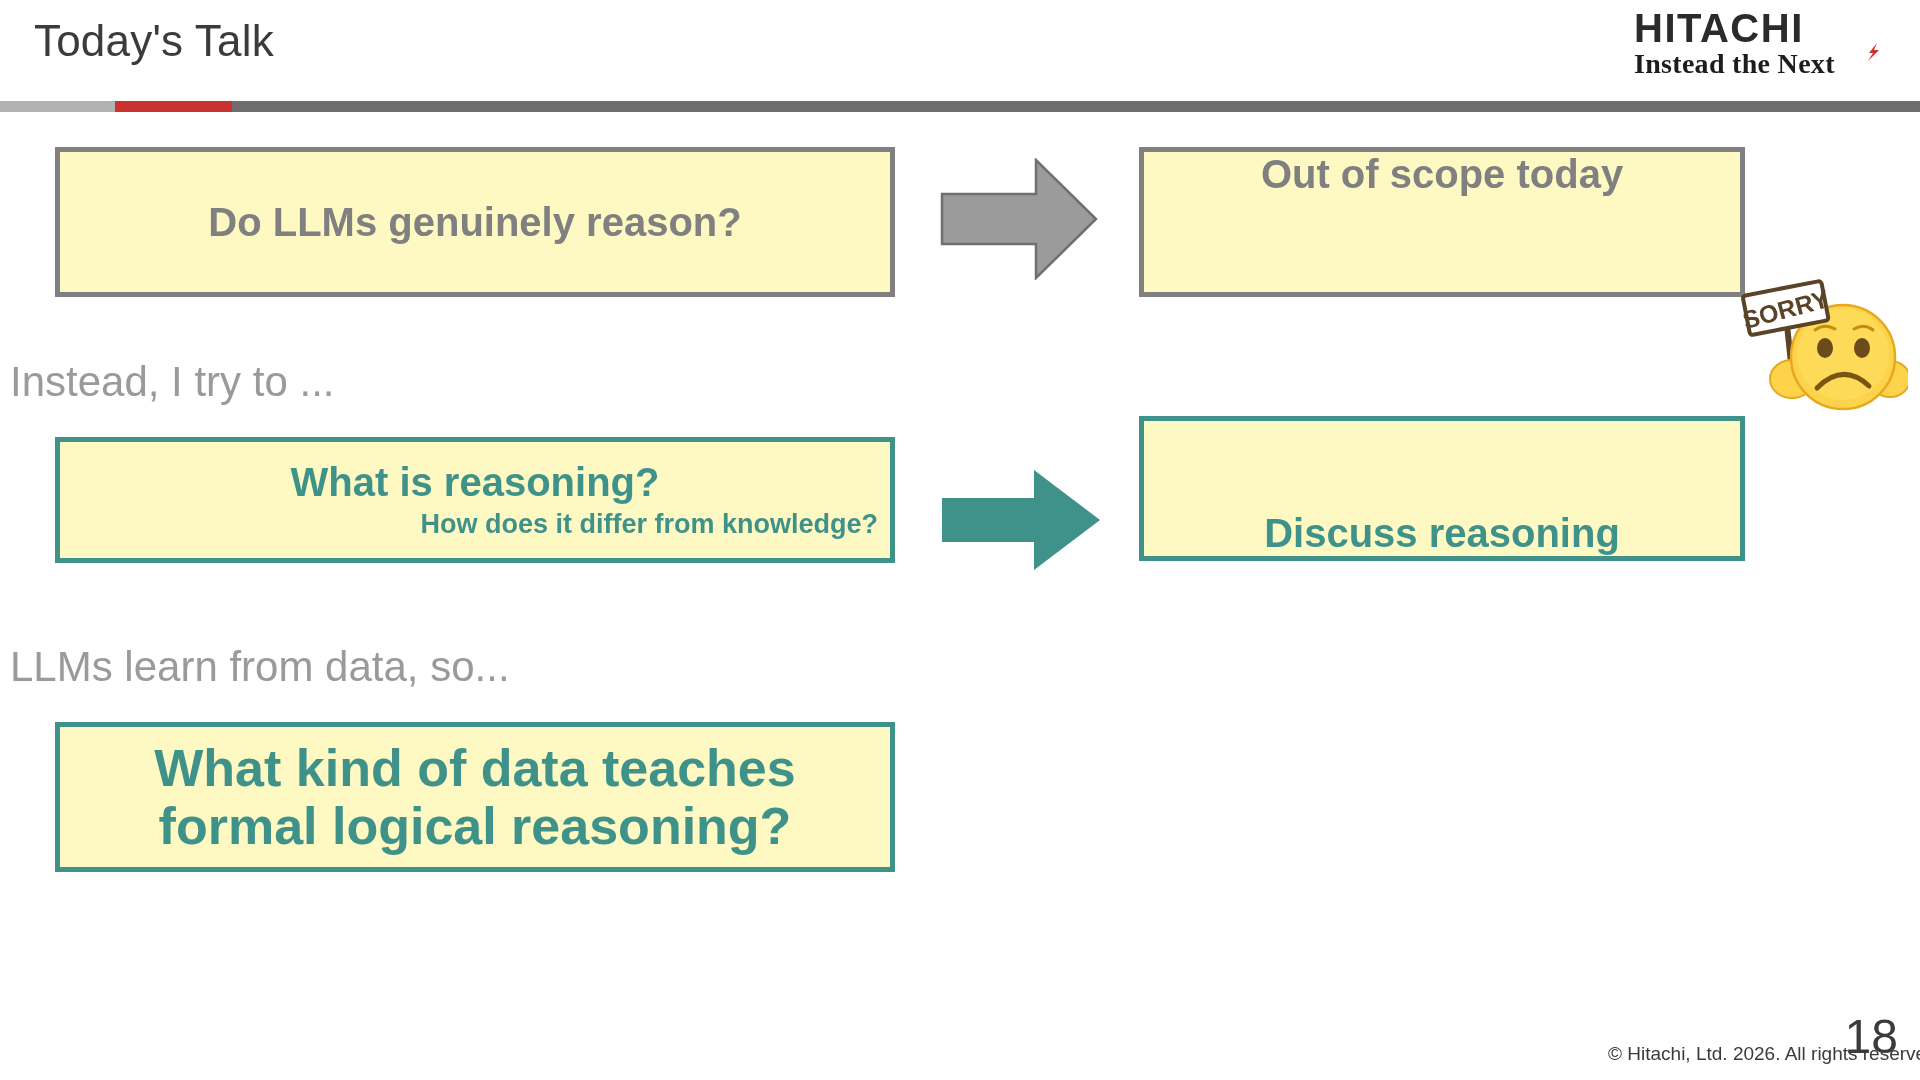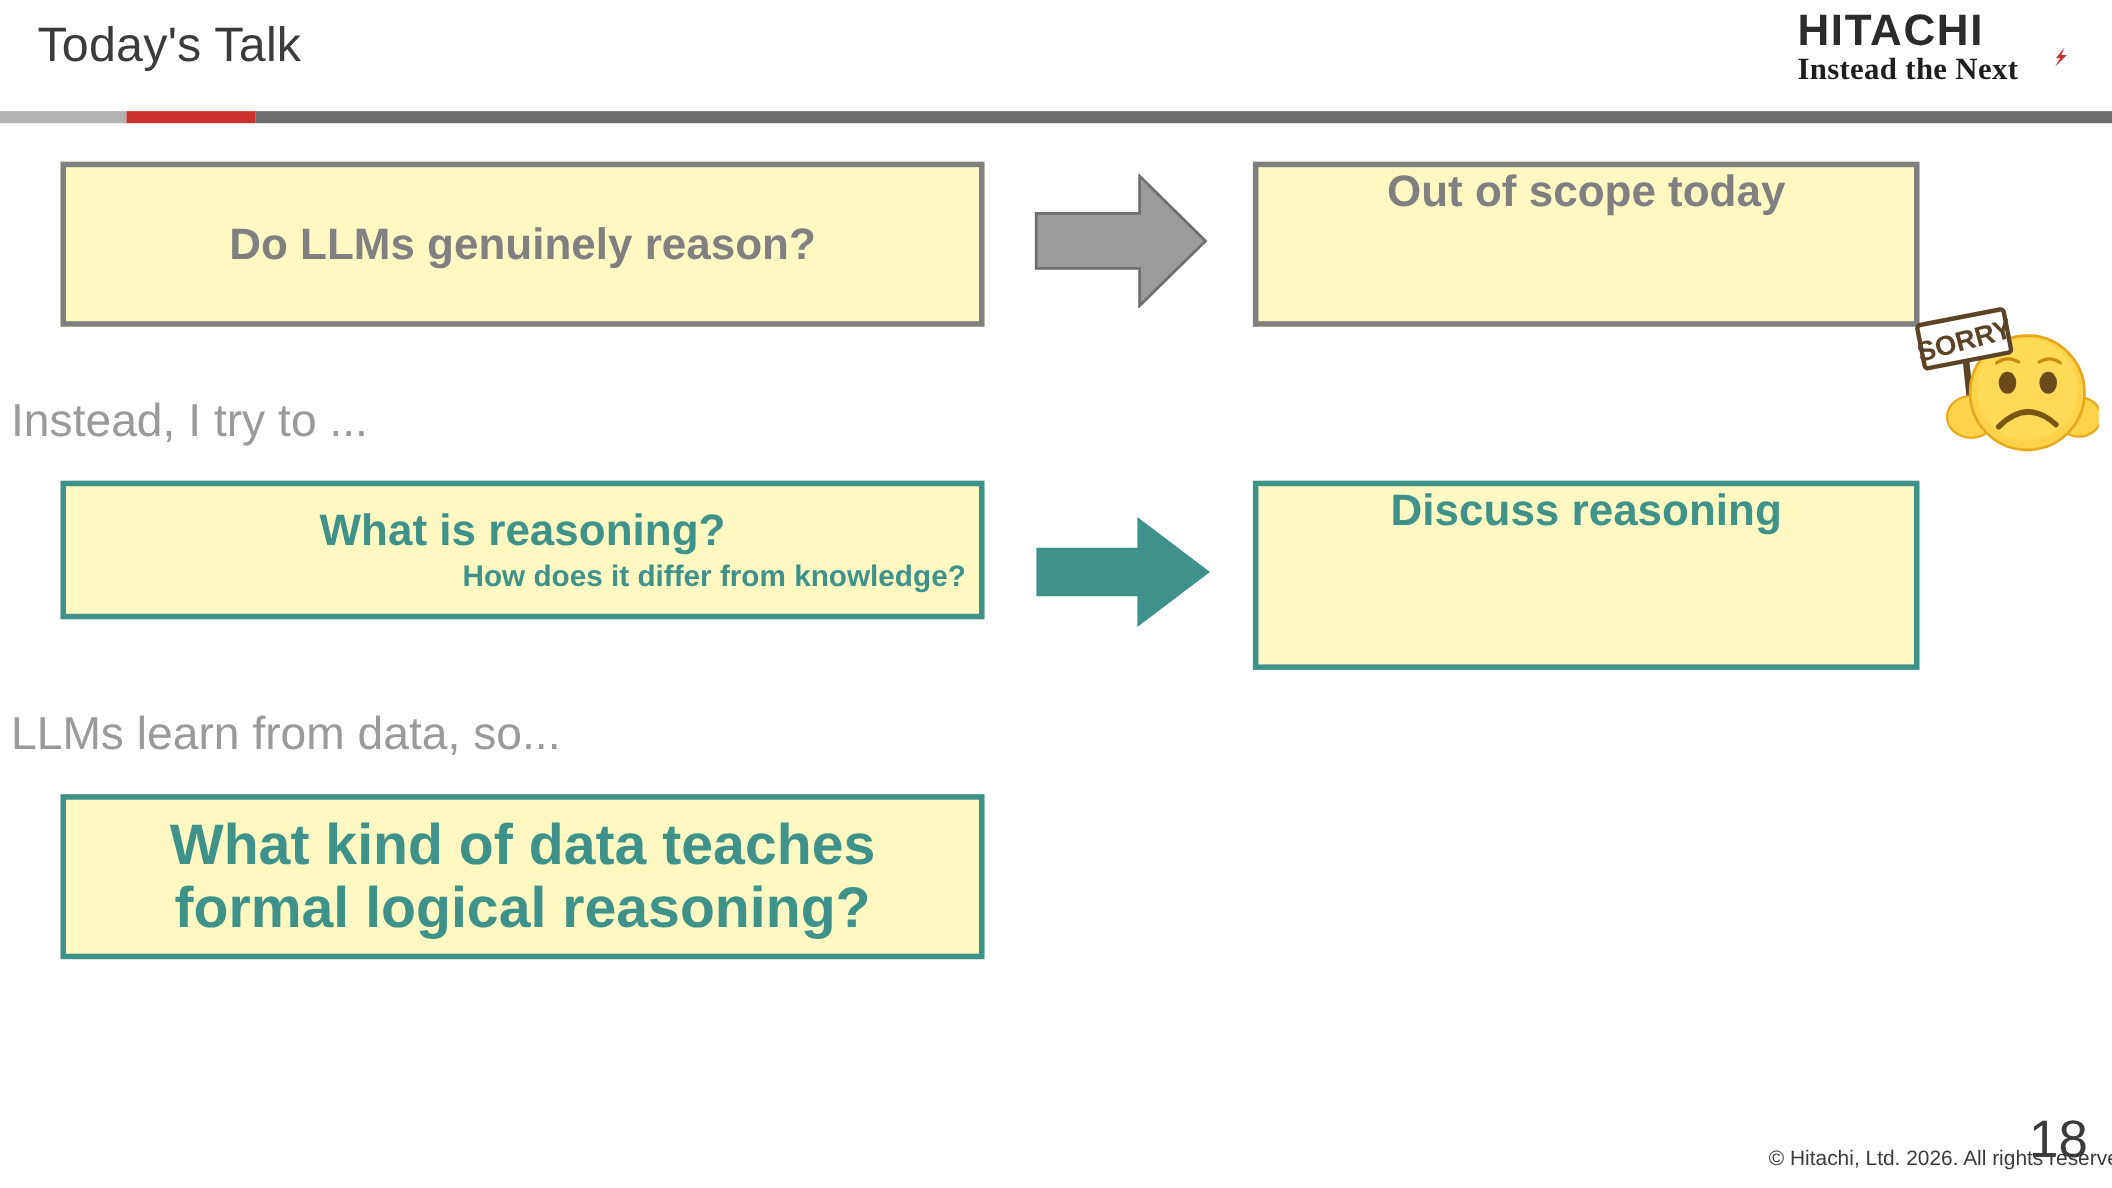--- a/index.html
+++ b/index.html
@@ -130,22 +130,22 @@
   #lead-llms-learn { left: 10px; top: 643px; }
 
   
   #box-what-is-reasoning {
     left: 55px; top: 437px; width: 840px; height: 126px;
   }
   #box-what-is-reasoning .box-main { font-size: 40px; }
   #box-what-is-reasoning .box-sub  { font-size: 27px; }
 
   #box-discuss-reasoning {
-    left: 1139px; top: 437px; width: 606px; height: 172px;
-    justify-content: space-between;
+    left: 1139px; top: 416px; width: 606px; height: 145px;
+    justify-content: flex-end;
   }
   #box-discuss-reasoning .box-main { font-size: 40px; }
   .underline-part { text-decoration: underline; text-underline-offset: 3px; }
 
   
   #box-what-kind-of-data {
     left: 55px; top: 722px; width: 840px; height: 150px;
   }
   #box-what-kind-of-data .box-main { font-size: 52px; }
 

